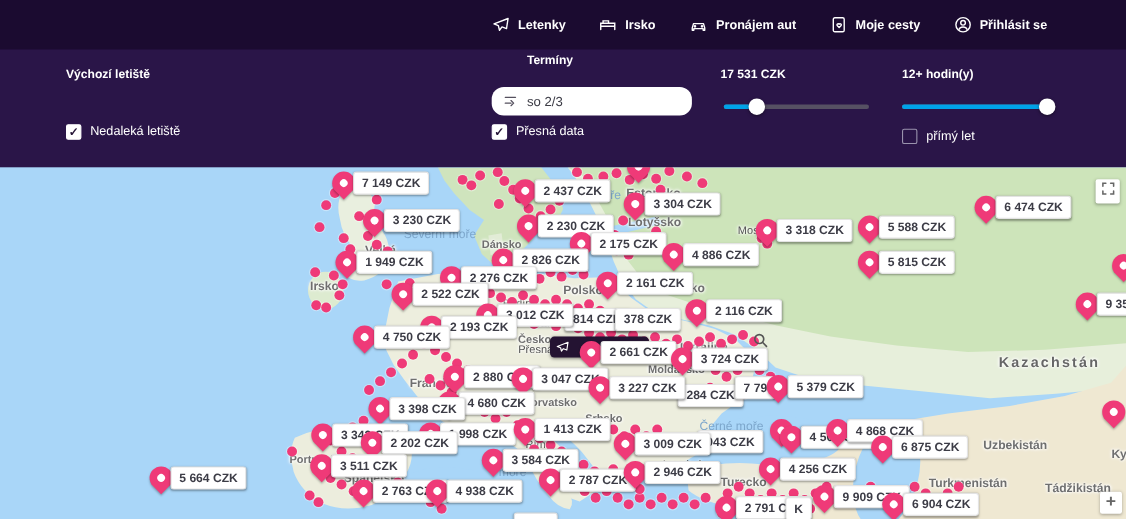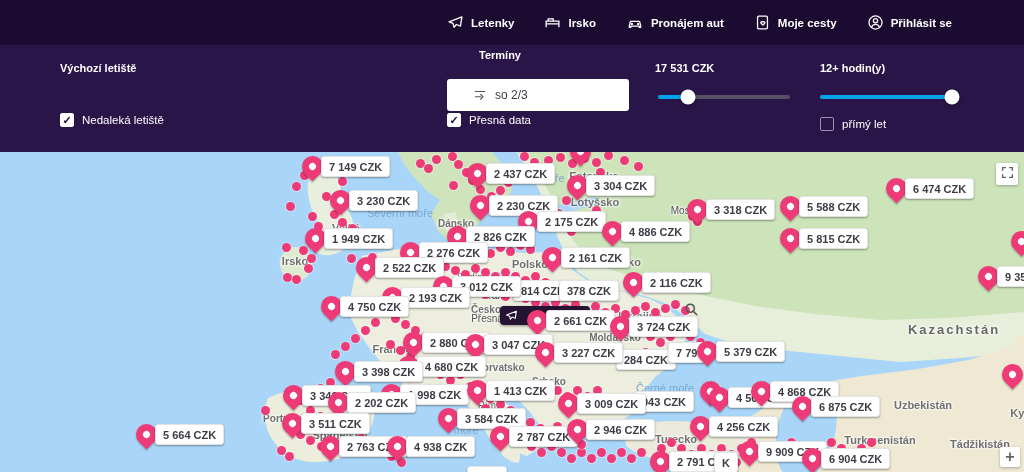--- a/index.html
+++ b/index.html
@@ -12,21 +12,21 @@
   .logo span{display:inline-block;}
   .mainnav{position:absolute;right:72px;top:0;height:45px;display:flex;align-items:center;gap:30px;}
   .navitem{display:flex;align-items:center;gap:7px;color:#fff;font-size:11.5px;font-weight:bold;cursor:pointer;white-space:nowrap;}
   .navitem svg{display:block;}
 
   
   .searchbar{position:absolute;left:0;top:45px;width:1024px;height:107px;background:var(--panel-bg,#2a1548);z-index:29;}
   .flabel{position:absolute;color:#fff;font-size:11px;font-weight:bold;white-space:nowrap;}
   .inputbox{position:absolute;background:#fff;border-radius:3px;display:flex;align-items:center;color:#3c3c46;font-size:12px;cursor:pointer;}
   .inputbox .ic{margin:0 8px 0 10px;display:flex;}
-  .datebox{padding:16px;}
+  .datebox{padding:0;border-radius:11px;}
   .dcell{flex:1;display:flex;align-items:center;height:100%;cursor:pointer;}
   .dcell+.dcell{border-left:1px solid #d7d7de;}
   .checkrow{position:absolute;display:flex;align-items:center;gap:8px;color:#fff;font-size:11.5px;cursor:pointer;}
   .cb{width:14px;height:14px;border-radius:2px;display:inline-flex;align-items:center;justify-content:center;font-size:11px;font-weight:bold;color:#241335;border:1px solid #9a93ad;background:transparent;}
   .cb.on{background:#fff;border-color:#fff;}
   .slider{position:absolute;height:4px;border-radius:2px;background:#565063;cursor:pointer;}
   .slider .fill{position:absolute;left:0;top:0;height:100%;background:var(--blue,#00a2e8);border-radius:2px;}
   .slider .thumb{position:absolute;top:50%;width:15px;height:15px;background:#fff;border-radius:50%;transform:translate(-50%,-50%);box-shadow:0 1px 3px rgba(0,0,0,.45);}
 
   

